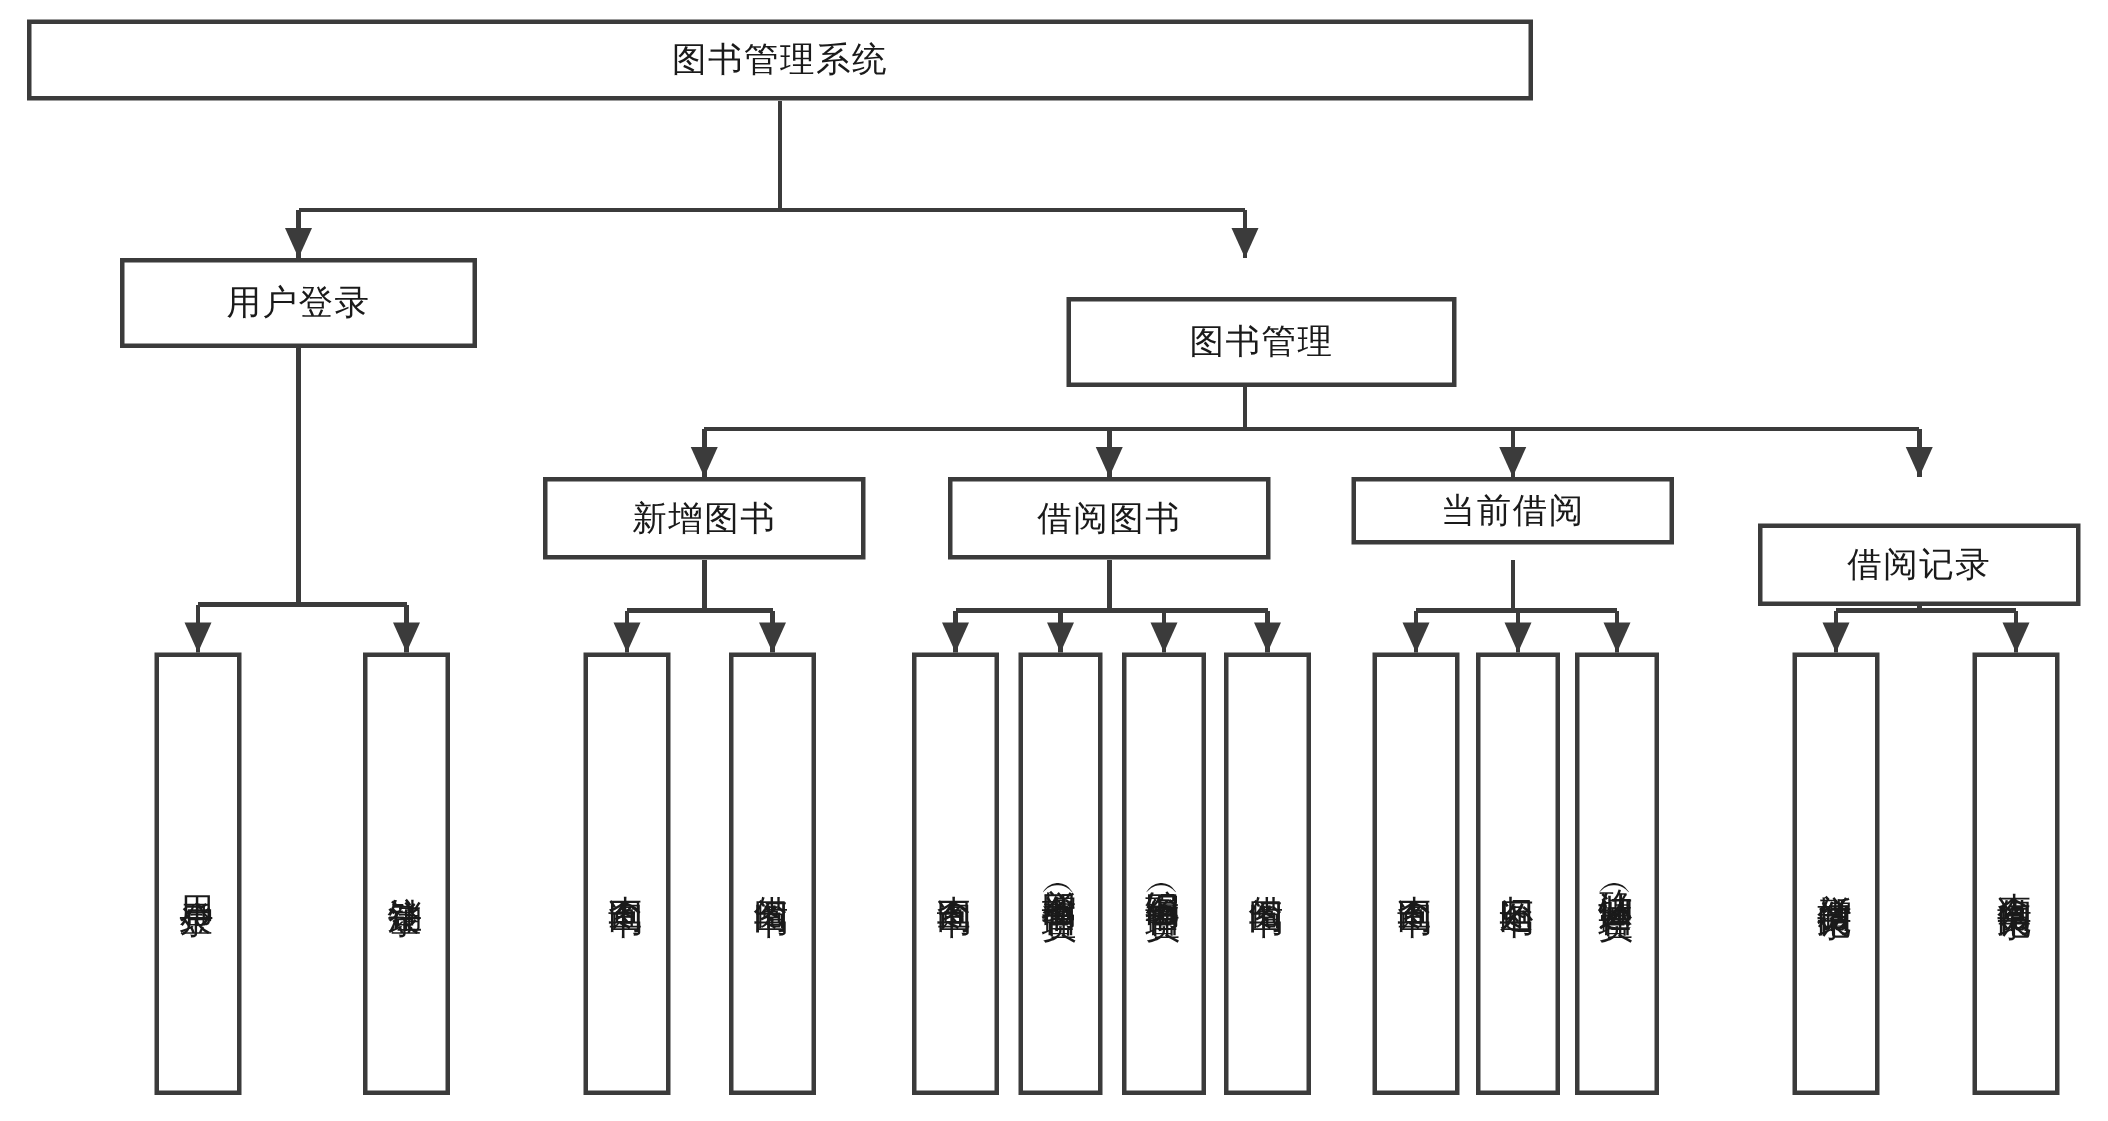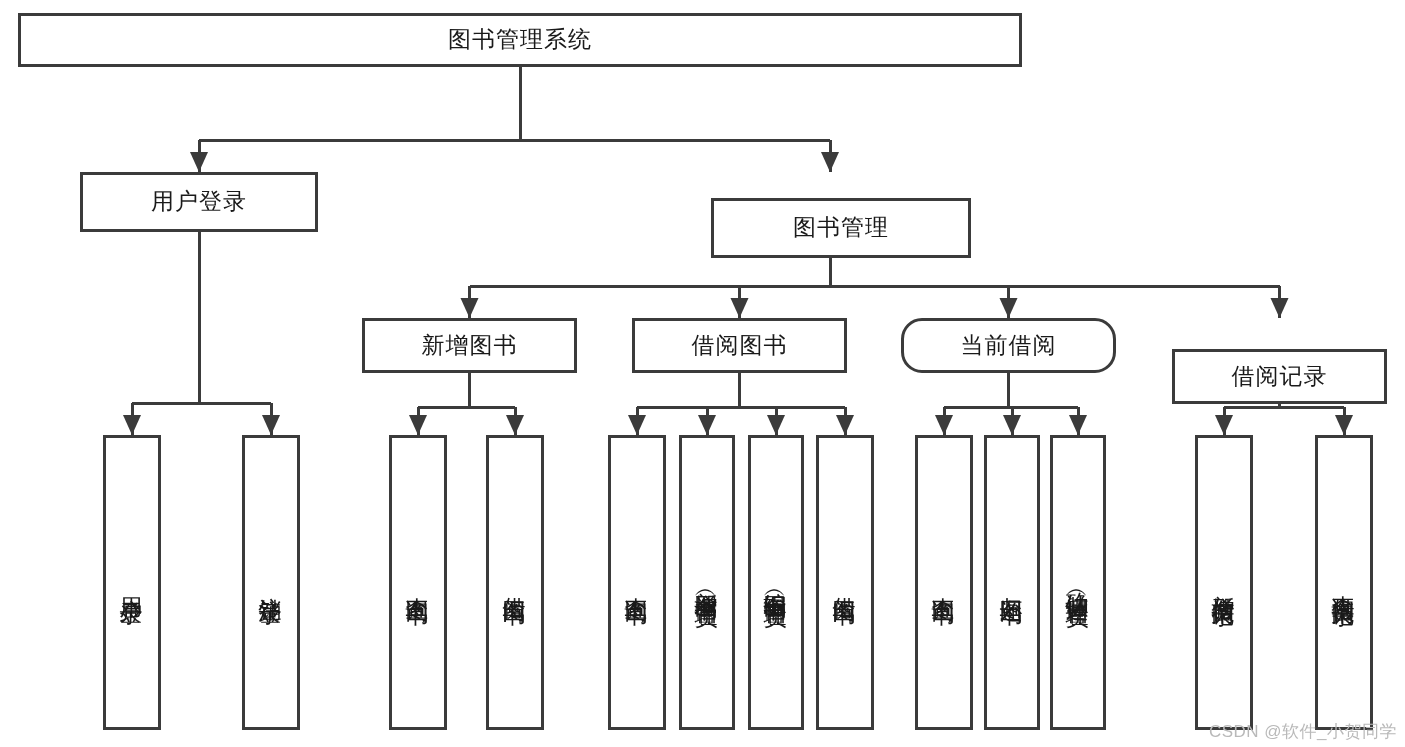--- a/index.html
+++ b/index.html
@@ -143,21 +143,21 @@
   <div class="node horizontal" id="n-l2_book_manage" style="left: 711px; top: 172px; width: 260px; height: 60px; margin-top: 26px;">
     <span class="node-label">图书管理</span>
   </div>
 
   <div class="node horizontal" id="n-l3_new_book_rec" style="left: 362px; top: 318px; width: 215px; height: 55px;">
     <span class="node-label">新增图书</span>
   </div>
   <div class="node horizontal" id="n-l3_book_borrow" style="left: 632px; top: 318px; width: 215px; height: 55px;">
     <span class="node-label">借阅图书</span>
   </div>
-  <div class="node horizontal" id="n-l3_current_borrow" style="left: 901px; top: 318px; width: 215px; height: 55px; border-radius: 21px;">
+  <div class="node horizontal" id="n-l3_current_borrow" style="left: 901px; top: 318px; width: 215px; height: 45px;">
     <span class="node-label">当前借阅</span>
   </div>
   <div class="node horizontal" id="n-l3_borrow_record" style="left: 1172px; top: 318px; width: 215px; height: 55px; margin-top: 31px;">
     <span class="node-label">借阅记录</span>
   </div>
 
   <div class="node vertical" id="n-leaf_user_login" style="left: 103px; top: 435px; width: 58px; height: 295px;">
     <span class="node-label">用户登录</span>
   </div>
   <div class="node vertical" id="n-leaf_logout" style="left: 242px; top: 435px; width: 58px; height: 295px;">
@@ -194,14 +194,13 @@
     <span class="node-label">确认归还（管理员）</span>
   </div>
 
   <div class="node vertical" id="n-leaf_add_record" style="left: 1195px; top: 435px; width: 58px; height: 295px;">
     <span class="node-label">新增借阅记录</span>
   </div>
   <div class="node vertical" id="n-leaf_query_record" style="left: 1315px; top: 435px; width: 58px; height: 295px;">
     <span class="node-label">查询借阅记录</span>
   </div>
 
-  <div id="watermark">CSDN @软件_小贺同学</div>
 </div>
 
 </body></html>

